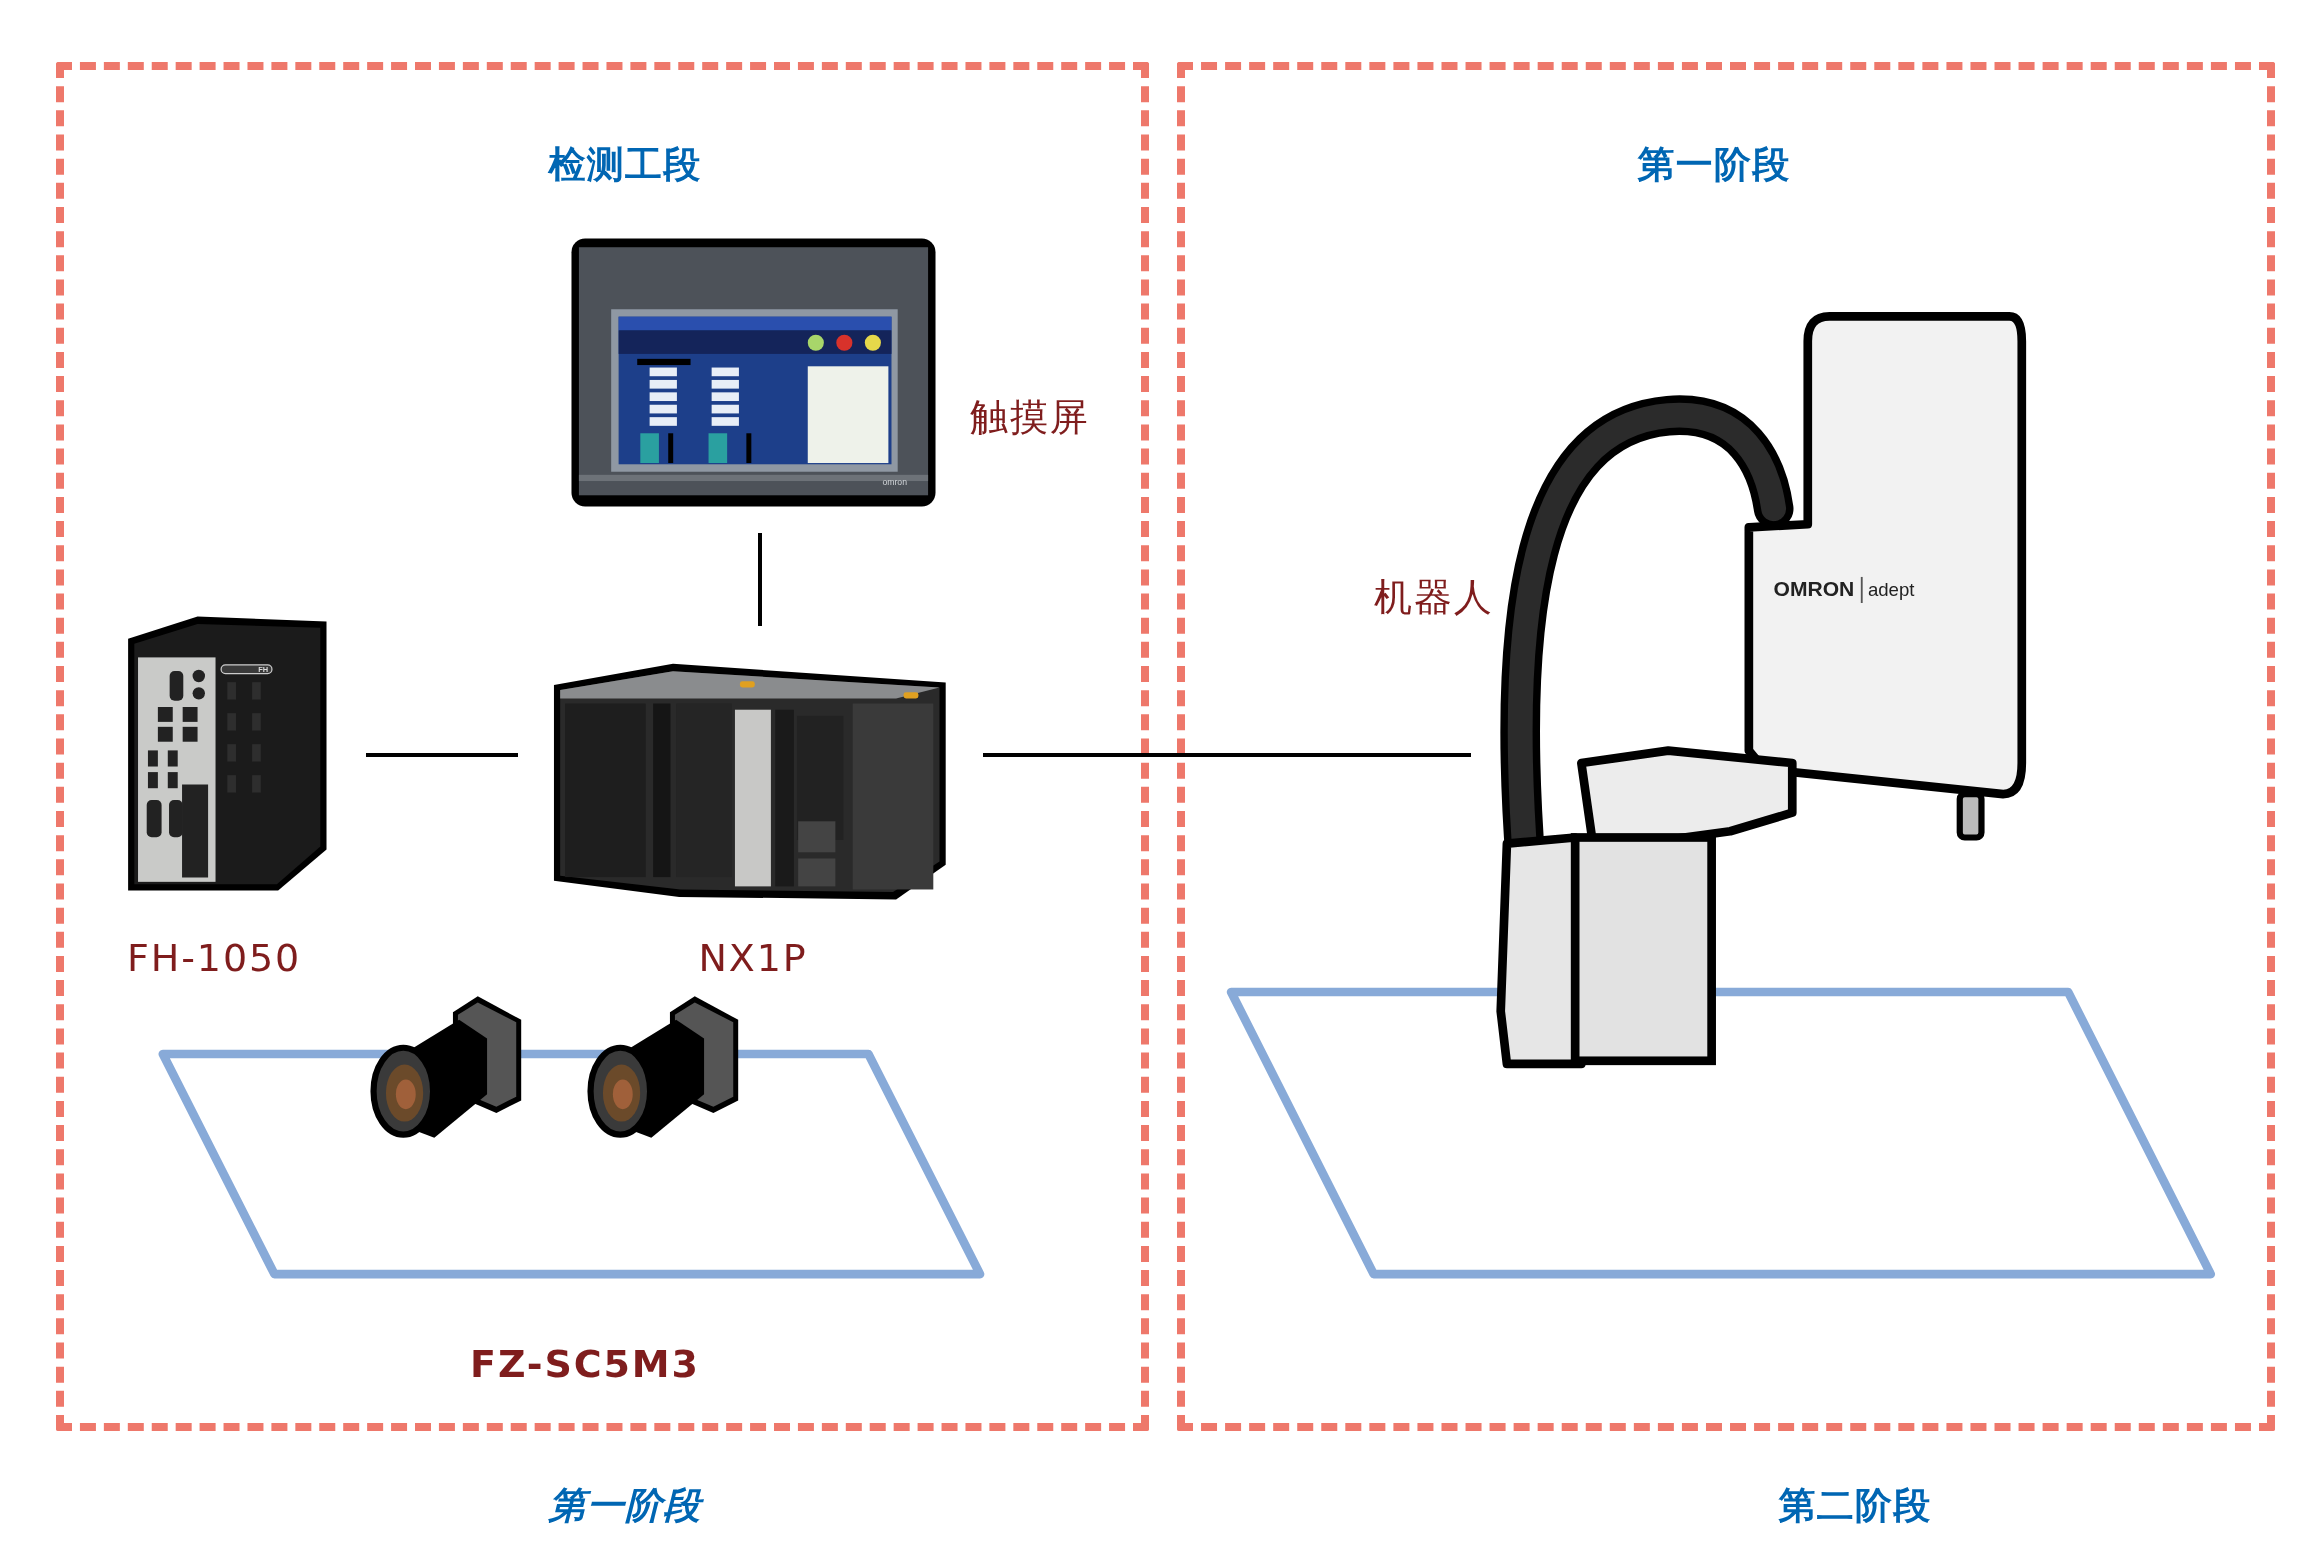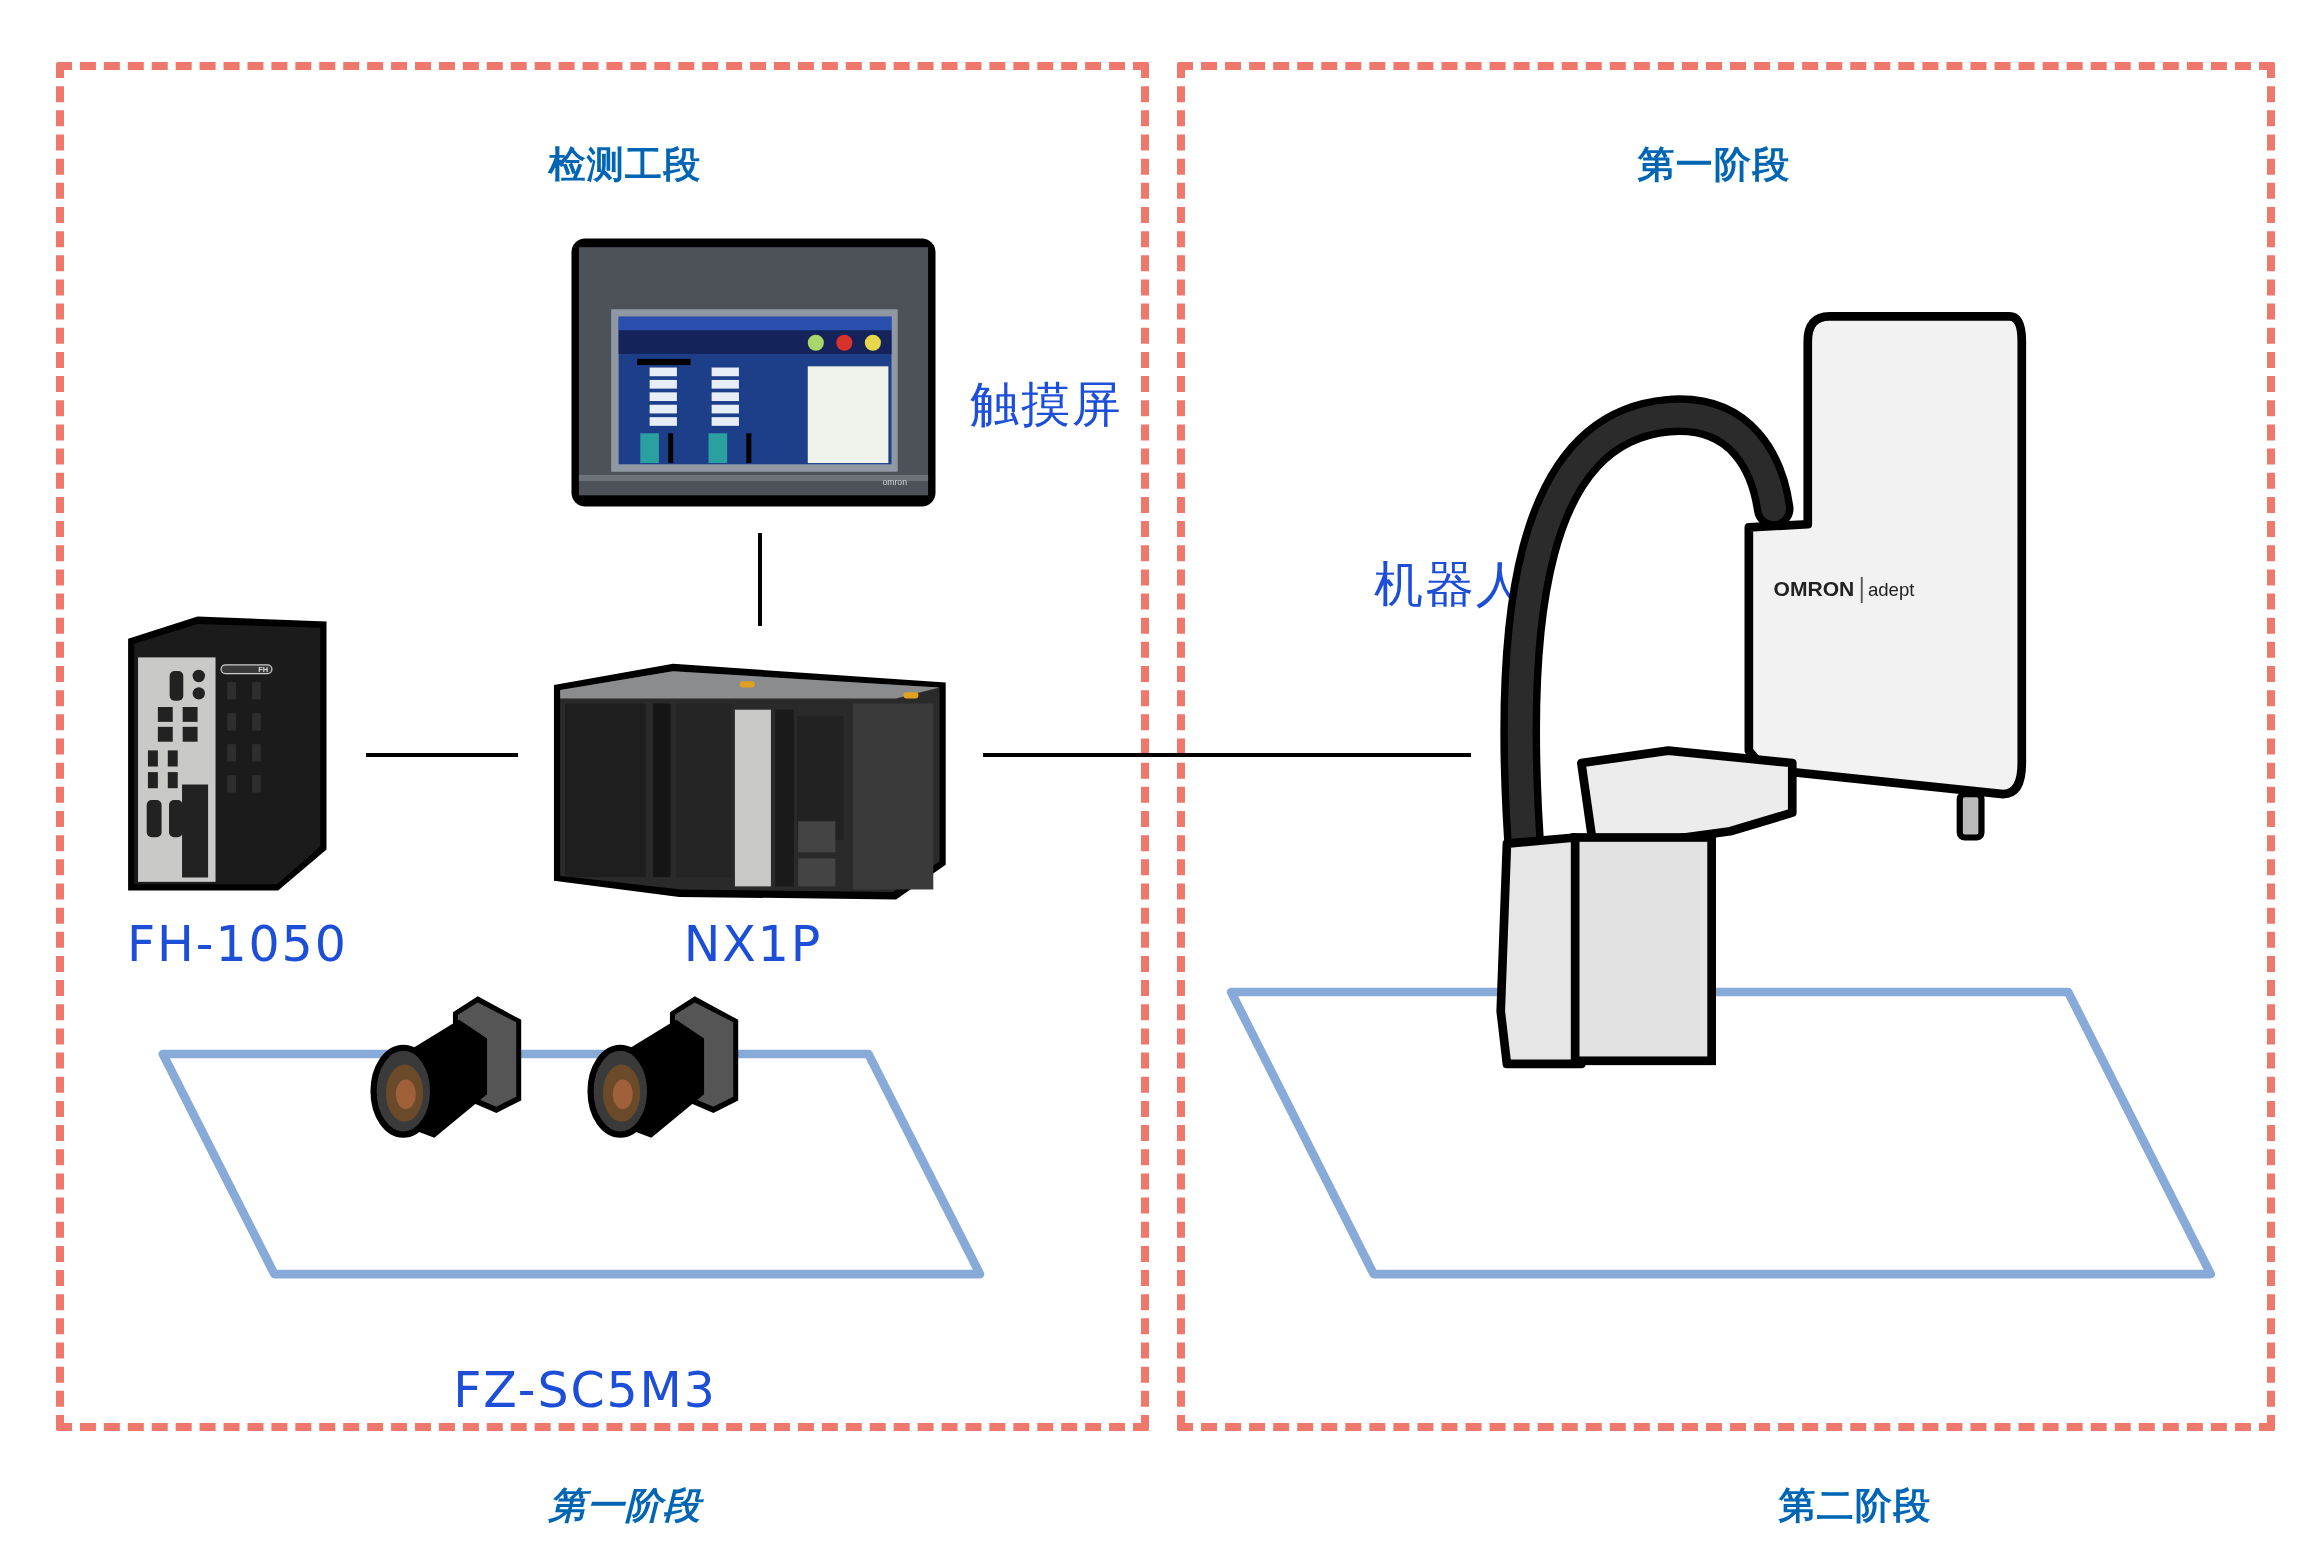--- a/index.html
+++ b/index.html
@@ -1,20 +1,20 @@
 <!DOCTYPE html>
 <html style="font-size:10px"><head>
 <meta charset="utf-8">
 <style>
   html,body{margin:0;padding:0;background:#fff;}
   body{width:2319px;height:1568px;position:relative;overflow:hidden;font-family:"DejaVu Sans","Liberation Sans",sans-serif;}
   .abs{position:absolute;}
   .stage-box{position:absolute;border:8.7px dashed #EE786B;border-radius:2.5px;box-sizing:border-box;}
   .heading{position:absolute;color:#0066B3;font-weight:bold;font-size:37px;transform:translateX(-50%);white-space:nowrap;letter-spacing:1.2px;margin-left:40px;}
-  .label{position:absolute;color:#1d4ed8;font-size:49px;white-space:nowrap;letter-spacing:1.9px;}
+  .label{position:absolute;color:#7f1d1d;font-size:38px;white-space:nowrap;letter-spacing:1.9px;margin-top:20px;}
   .label.center{transform:translateX(-50%);}
   .hline{position:absolute;height:4.3px;background:#000;}
   .vline{position:absolute;width:4.3px;background:#000;}
   svg{position:absolute;overflow:visible;}
 </style>
 </head>
 <body>
 
 <div class="stage-box" style="left:56px;top:62px;width:1093px;height:1369px;"></div>
 <div class="stage-box" style="left:1177px;top:62px;width:1098px;height:1369px;"></div>
@@ -140,21 +140,21 @@
 <div class="abs" style="left:583px;top:995px;width:177px;height:152px;">
   <svg viewBox="0 0 285 245" style="left:0;top:0;width:177px;height:152px;">
     <polygon points="140,28 180,2 250,40 250,170 210,190 140,160" fill="#000"></polygon>
     <polygon points="148,32 180,12 242,44 242,164 210,180 148,154" fill="#555"></polygon>
     <polygon points="60,95 150,40 195,70 195,160 110,230 30,200 10,140" fill="#000"></polygon>
     <ellipse cx="60" cy="155" rx="48" ry="70" fill="#3a3a3a" stroke="#000" stroke-width="10"></ellipse>
     <ellipse cx="62" cy="158" rx="30" ry="46" fill="#6b4a2a"></ellipse>
     <ellipse cx="64" cy="160" rx="16" ry="24" fill="#a0603a"></ellipse>
   </svg>
 </div>
-<div class="label center" style="left:585px;top:1362px;">FZ-SC5M3</div>
+<div class="label center" style="left:585px;top:1322px;font-weight:bold;">FZ-SC5M3</div>
 
 <div class="label" style="left:1374px;top:552px;text-align:center;">机器人</div>
 <div class="abs" style="left:1482px;top:304px;width:543px;height:763px;">
   <svg viewBox="0 0 875 1230" style="left:0;top:0;width:543px;height:763px;">
 
     <path d="M70,900 C40,500 80,200 300,180 C420,170 460,260 470,330" fill="none" stroke="#000" stroke-width="64" stroke-linecap="round"></path>
     <path d="M70,900 C40,500 80,200 300,180 C420,170 460,260 470,330" fill="none" stroke="#2b2b2b" stroke-width="40" stroke-linecap="round"></path>
 
     <path d="M430,360 L525,355 L525,60 Q525,20 560,20 L850,20 Q870,20 870,60 L870,740 Q870,790 840,790 L455,750 L430,720 Z" fill="#f2f2f2" stroke="#000" stroke-width="14" stroke-linejoin="round"></path>
 

